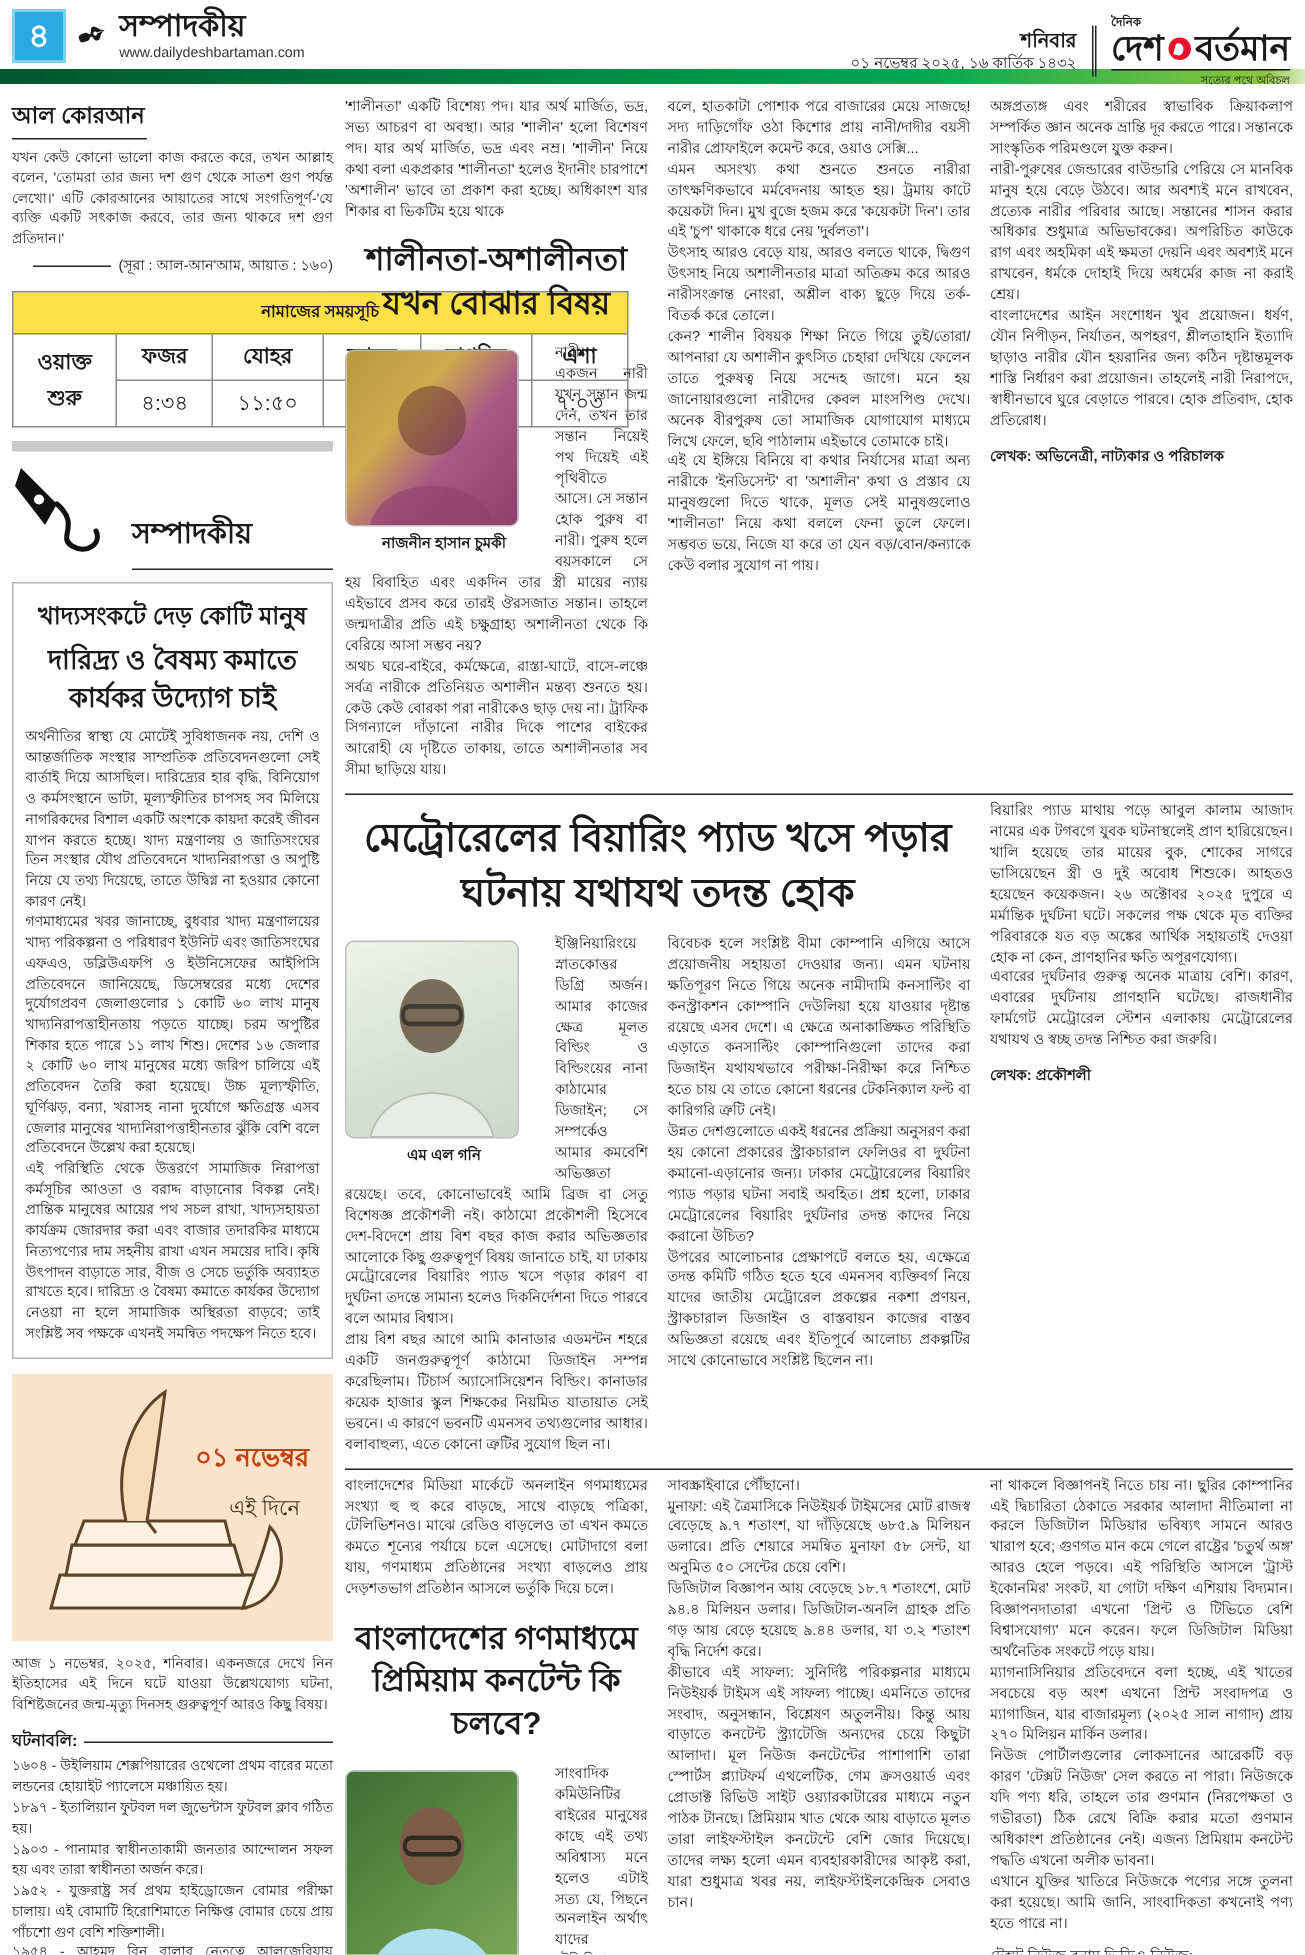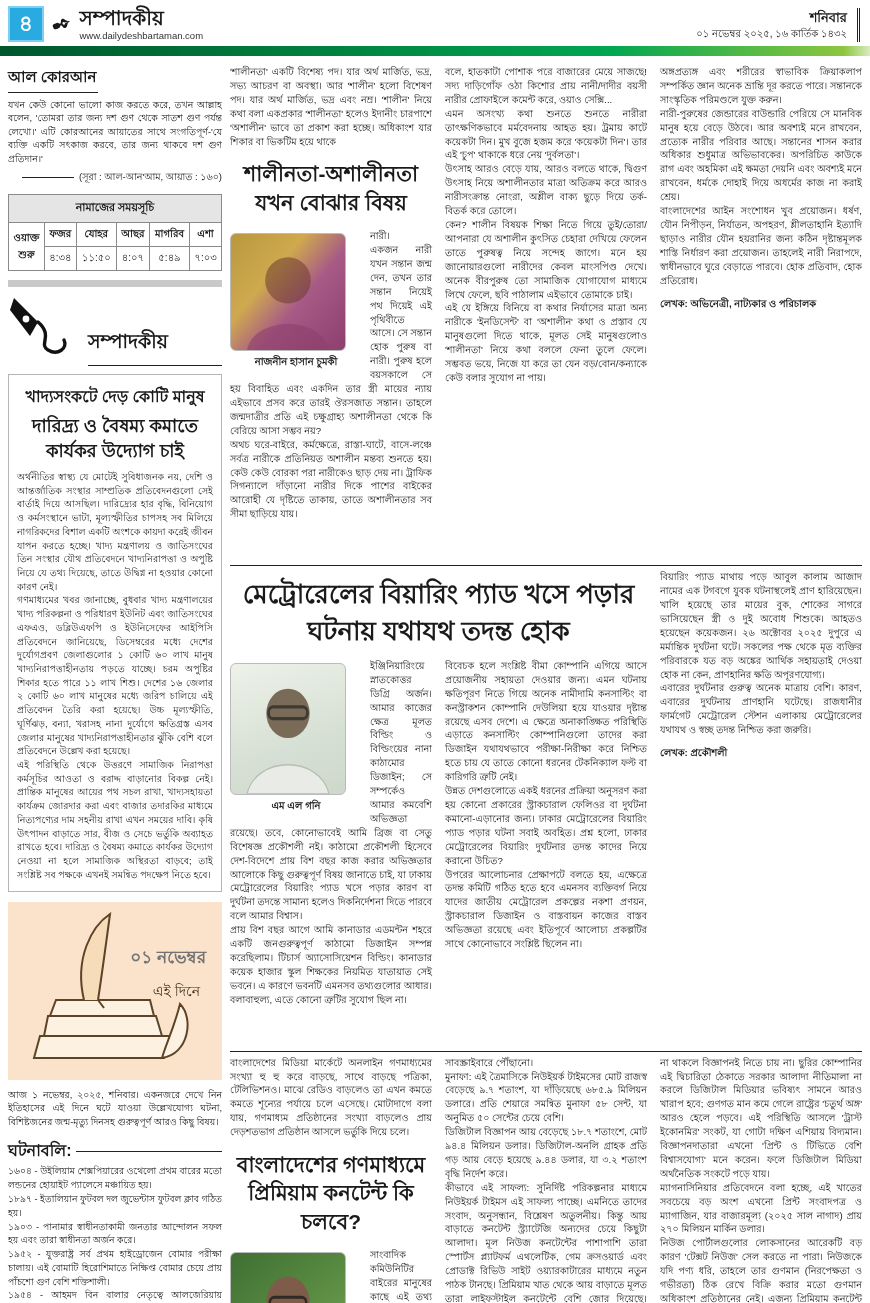--- a/index.html
+++ b/index.html
@@ -33,42 +33,42 @@
   .sidebar { width:214px; flex:none; }
   .main { flex:1; min-width:0; }
 
   
   .sb-h { font-size:15px; font-weight:bold; border-bottom:1.5px solid #222; display:inline-block; padding:2px 2px 2px 0; margin:2px 0 6px; }
   .quran p { font-size:9.3px; text-align:justify; line-height:1.45; }
   .quran .src { font-size:9.5px; text-align:right; margin-top:4px; }
   .quran .src::before { content:""; display:inline-block; width:52px; border-top:1.3px solid #222; vertical-align:middle; margin-right:5px; }
 
   table.prayer { width:100%; border-collapse:collapse; margin-top:9px; }
-  table.prayer th, table.prayer td { border:1px solid #8a8a8a; font-size:10px; text-align:center; padding:3px 1px; }
-  table.prayer .ttl { font-weight:bold; font-size:11px; padding:4px; background:#e5e5e5; }
+  table.prayer th, table.prayer td { border:1px solid #8a8a8a; font-size:14px; text-align:center; padding:3px 16px; }
+  table.prayer .ttl { font-weight:bold; font-size:11px; padding:4px; background:#fde047; }
   .graybar { height:7px; background:#c9c9c9; margin:9px 0; }
 
   .ed-head { display:flex; align-items:flex-end; gap:6px; margin:4px 0 8px; }
   .ed-head .ttl { font-size:19px; font-weight:bold; border-bottom:1.5px solid #222; padding-bottom:6px; flex:1; }
   .ed-box { border:1px solid #b5b5b5; padding:9px 8px; }
   .ed-kicker { text-align:center; font-size:16px; font-weight:bold; margin-bottom:3px; }
   .ed-hl { text-align:center; font-size:18px; font-weight:bold; line-height:1.35; margin-bottom:7px; }
   .ed-body { font-size:9.4px; text-align:justify; line-height:1.46; white-space:pre-line; }
 
   .td-img { background:#fbe3cb; margin-top:10px; padding:6px; position:relative; height:178px; }
-  .td-img .d1 { position:absolute; right:16px; top:42px; font-size:17px; font-weight:bold; color:#737373; }
+  .td-img .d1 { position:absolute; right:16px; top:42px; font-size:17px; font-weight:bold; color:#c2410c; }
   .td-img .d2 { position:absolute; right:22px; top:78px; font-size:14px; color:#3c2f1d;margin-left:30px; }
   .td-intro { font-size:9.3px; text-align:justify; line-height:1.5; margin-top:9px; }
-  .td-sec-h { font-size:16px; font-weight:bold; margin-top:8px; display:flex; align-items:center; gap:4px; }
+  .td-sec-h { font-size:11px; font-weight:bold; margin-top:8px; display:flex; align-items:center; gap:4px; }
   .td-sec-h.lined::after { content:""; flex:1; border-top:1.3px solid #222; }
   .td-item { font-size:9.2px; text-align:justify; line-height:1.5; }
 
   
   .art { padding:4px 0 8px; }
-  .art + .art { border-top:1px solid #222;margin-top:36px; }
+  .art + .art { border-top:1px solid #222; }
   .cols3 { display:grid; grid-template-columns:1fr 1fr 1fr; column-gap:13px; }
   .btxt { font-size:9.6px; line-height:1.45; text-align:justify; white-space:pre-line; }
   .hl1 { font-size:21px; font-weight:bold; text-align:center; line-height:1.35; margin:12px 0; }
   .byline { font-size:9.8px; font-weight:bold; margin-top:8px; }
   .subhead { font-size:10px; font-weight:normal; margin-top:6px; }
 
   figure.photo { float:left; width:132px; margin:4px 8px 2px 0; }
   .ph { width:116px; border-radius:6px; border:1px solid #bbb; position:relative; overflow:hidden; }
   .ph svg { position:absolute; inset:0; width:100%; height:100%; }
   figure.photo figcaption { text-align:center; font-size:10px; font-weight:bold; margin-top:3px; }
@@ -93,20 +93,31 @@
       <div class="sec-title">সম্পাদকীয়</div>
       <a class="site-url" href="#">www.dailydeshbartaman.com</a>
     </div>
   </div>
   <div class="hdr-right">
     <div class="dateblock">
       <div class="day">শনিবার</div>
       <div class="date">০১ নভেম্বর ২০২৫, ১৬ কার্তিক ১৪৩২</div>
     </div>
     <div class="dbl-bar"></div>
+    <div class="brand">
+      <div class="pre">দৈনিক</div>
+      <div class="name">
+        <span>দেশ</span>
+        <span class="dot">
+            <i></i>
+          </span>
+        <span>বর্তমান</span>
+      </div>
+      <div class="tagrow">সত্যের পথে অবিচল</div>
+    </div>
   </div>
 </div>
 <div class="greenbar"></div>
 
 <div class="content">
 
   <div class="sidebar">
 
     <div class="quran">
       <div class="sb-h">আল কোরআন</div>

